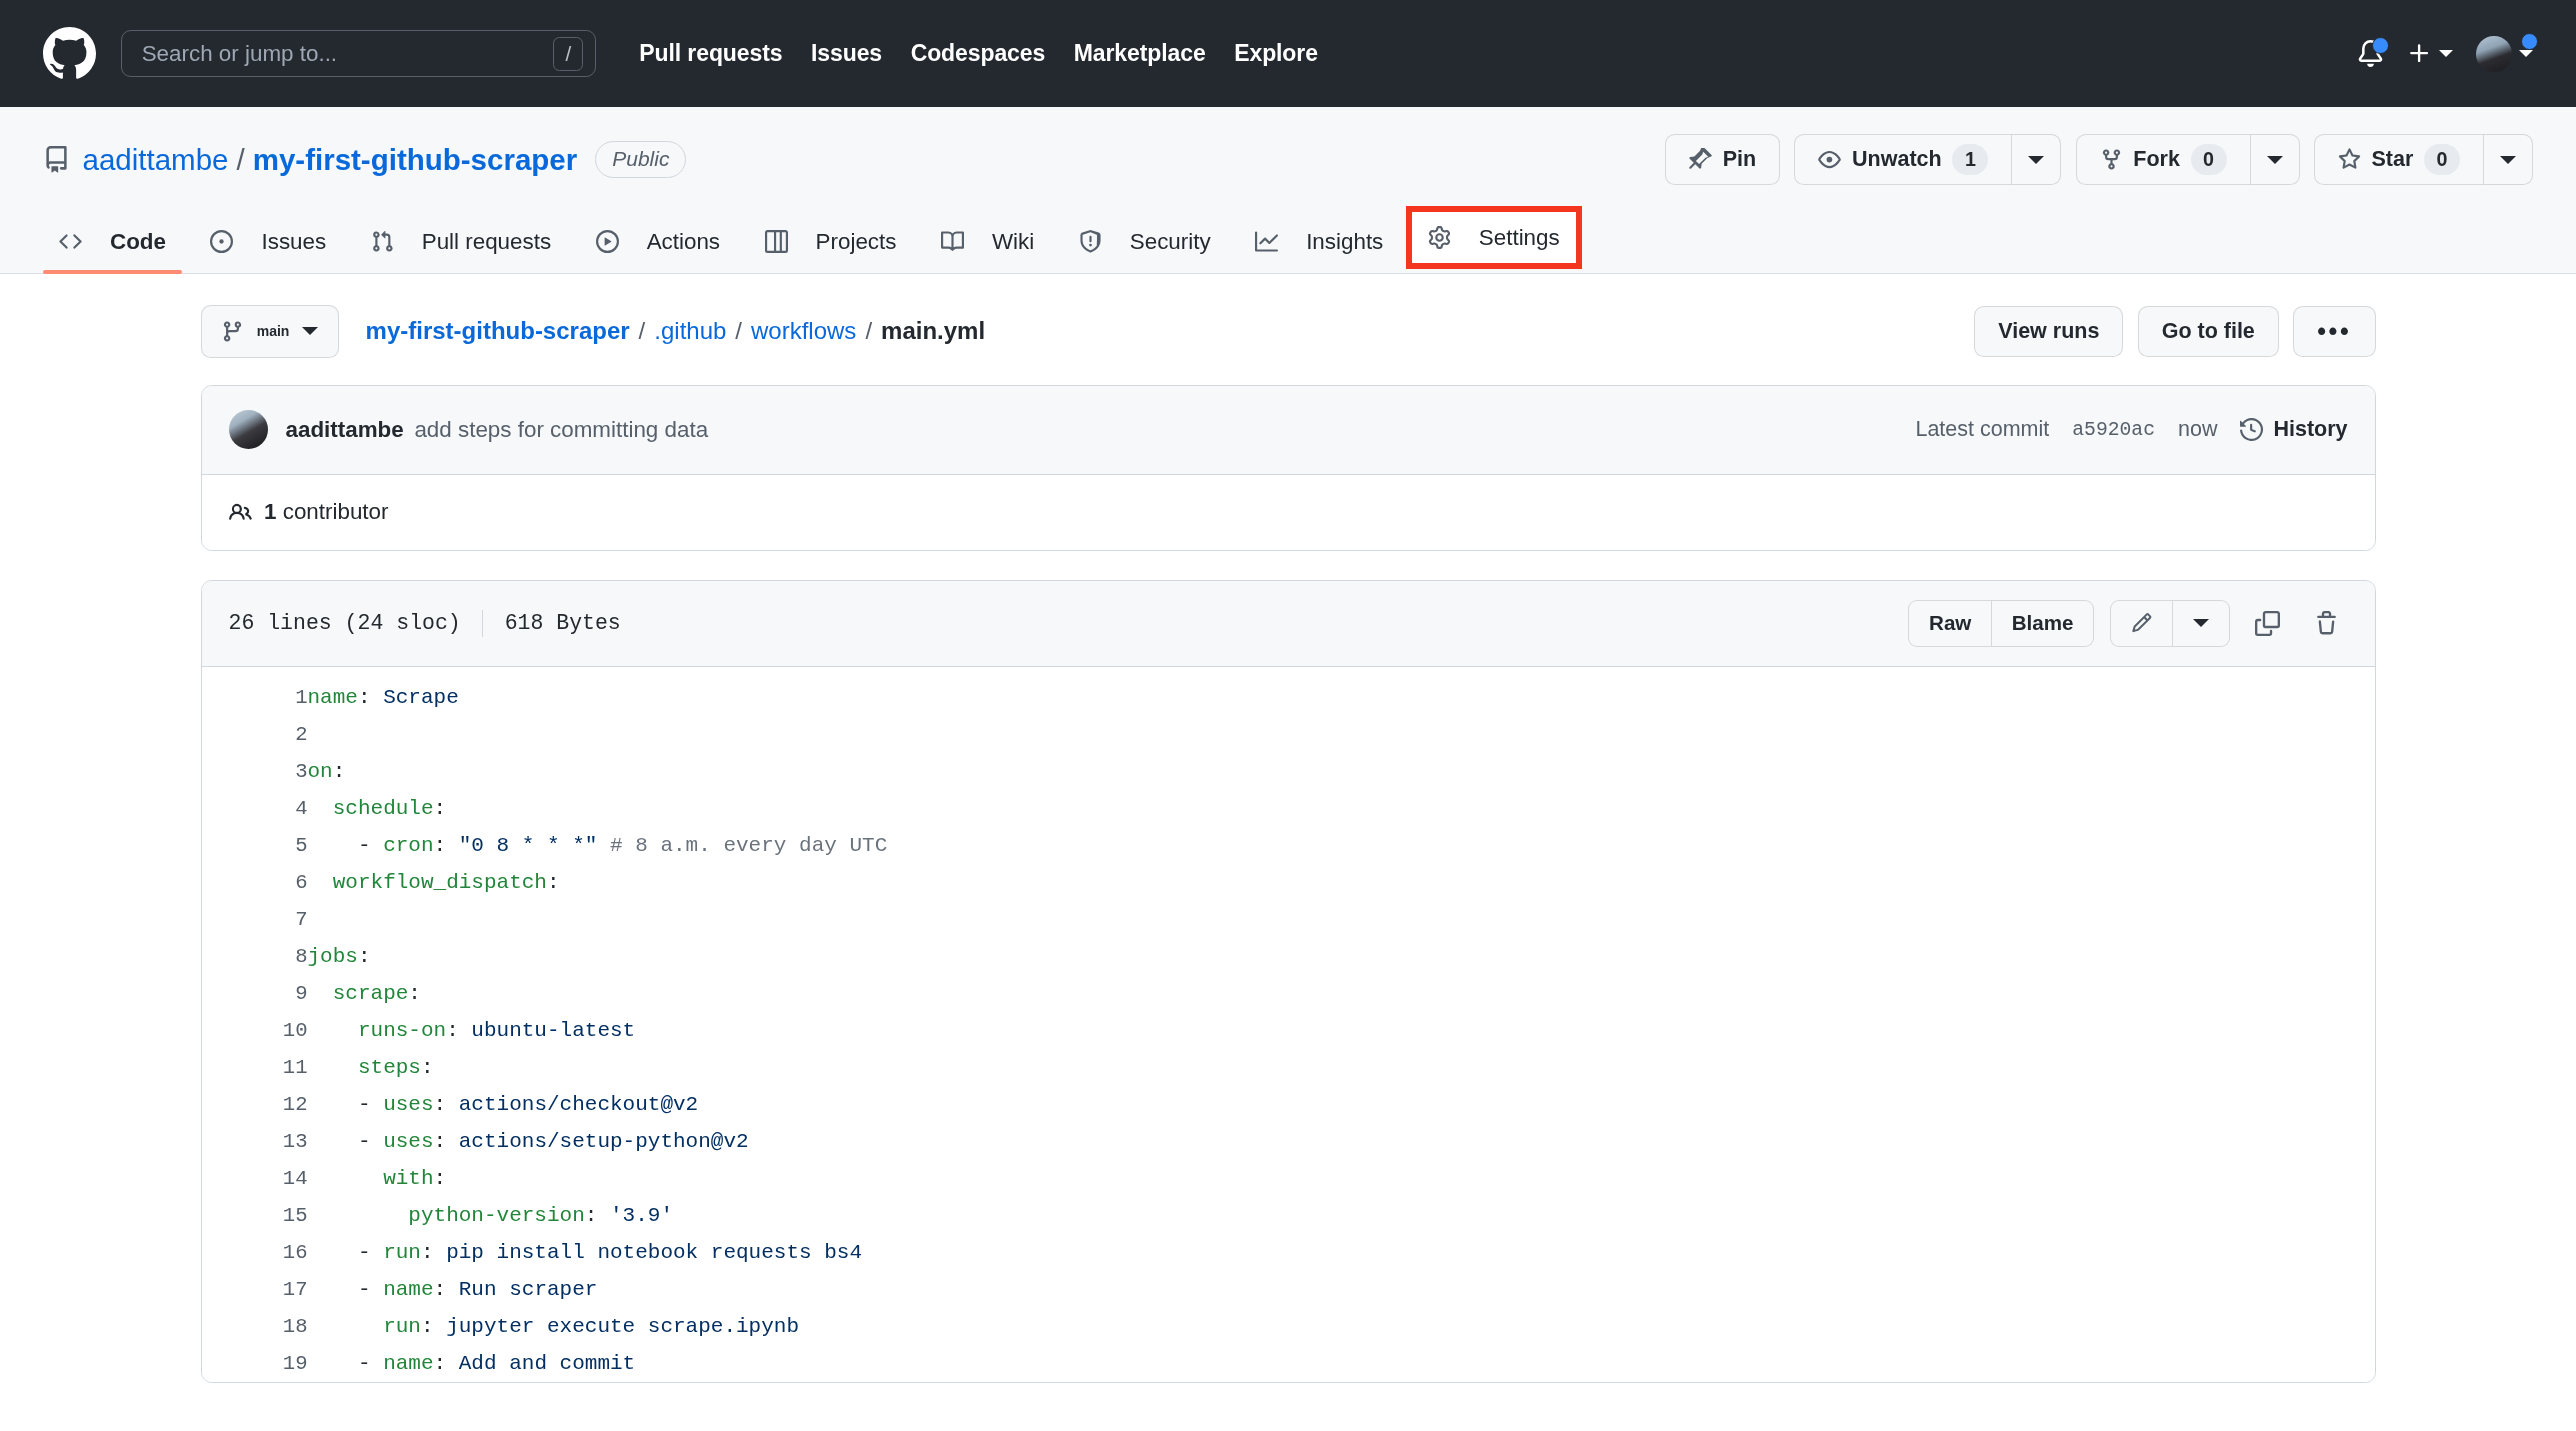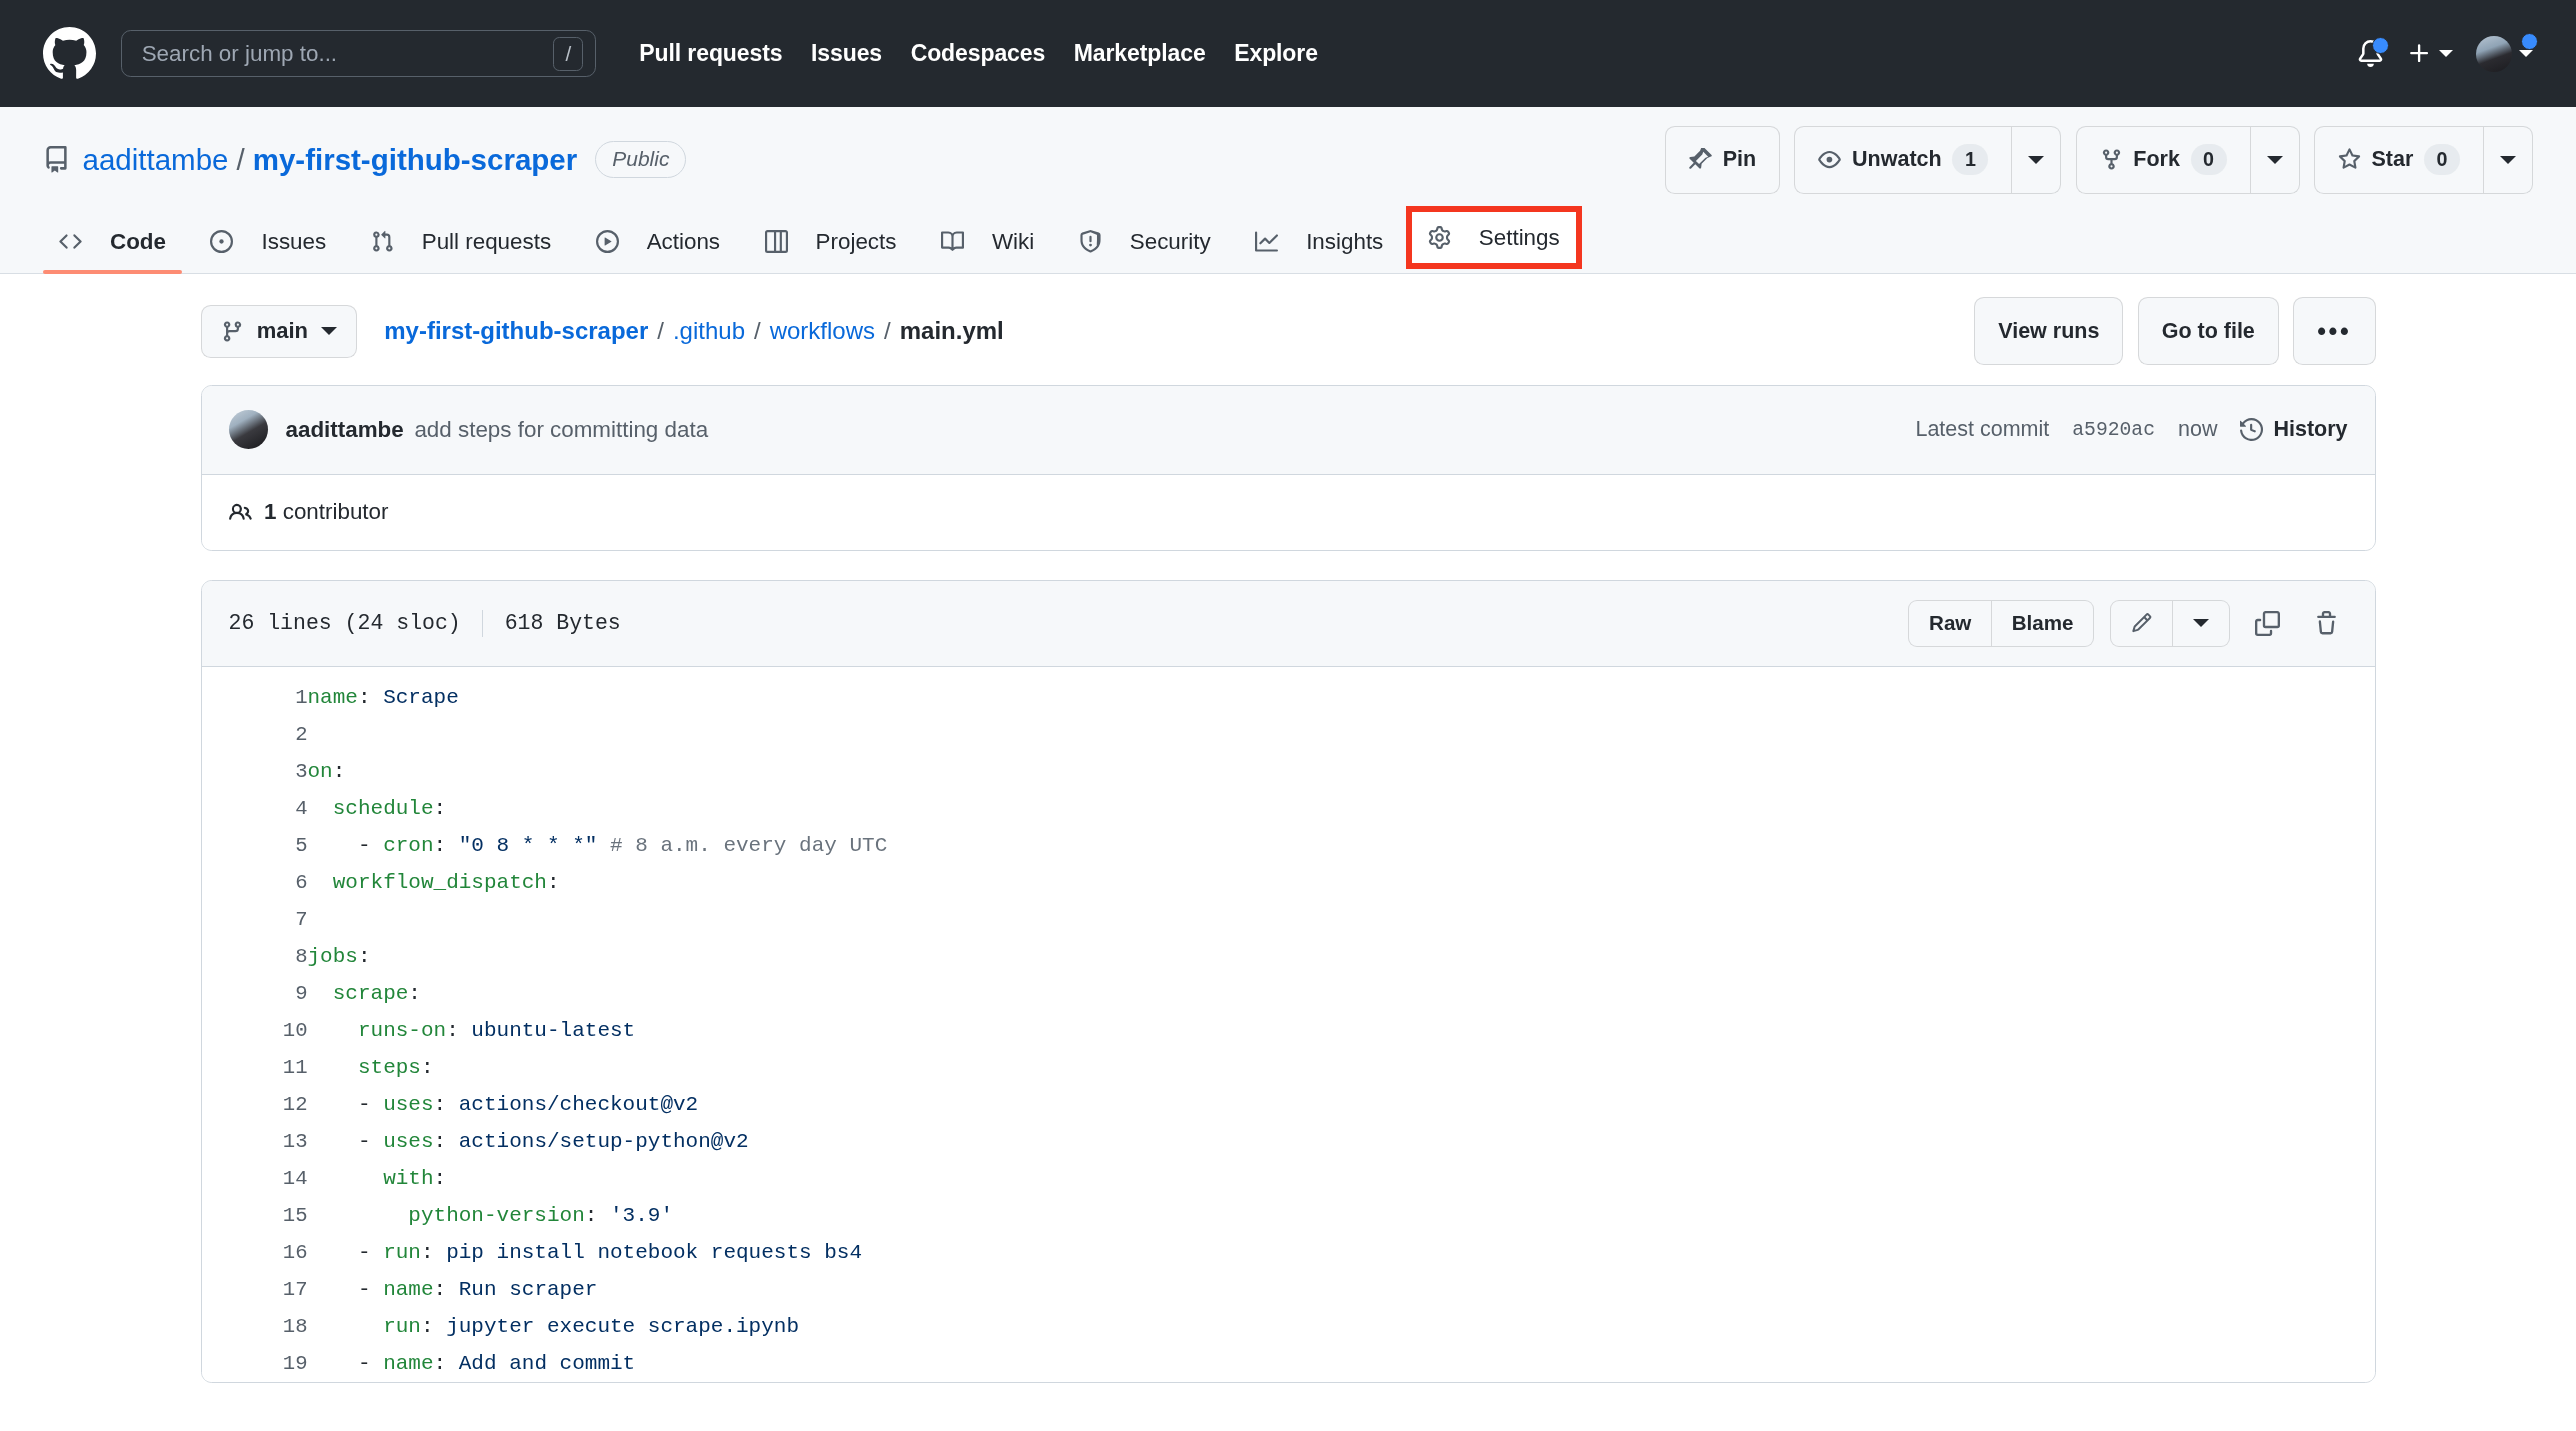--- a/index.html
+++ b/index.html
@@ -136,21 +136,21 @@
     align-items: center;
     gap: 14.3px;
   }
   .btn {
     background: #f6f8fa;
     border: 0.9px solid rgba(31,35,40,0.15);
     border-radius: 9.8px;
     color: #24292f;
     font-size: 21.5px;
     font-weight: 600;
-    height: 68px;
+    height: 51px;
     display: flex;
     align-items: center;
     padding: 0 23px;
     gap: 10.7px;
     cursor: pointer;
     white-space: nowrap;
     font-family: "Liberation Sans", sans-serif;
   }
   .btn svg { fill: #57606a; display: block; flex: 0 0 auto; }
   .btn-group { display: flex; align-items: stretch; }
@@ -227,21 +227,21 @@
   }
   .branch-btn {
     background: #f6f8fa;
     border: 0.9px solid rgba(31,35,40,0.15);
     border-radius: 9.8px;
     height: 53px;
     display: flex;
     align-items: center;
     gap: 12.5px;
     padding: 0 19.7px;
-    font-size: 22px;
+    font-size: 14px;
     font-weight: 600;
     color: #24292f;
     cursor: pointer;
   }
   .branch-btn svg { fill: #57606a; display: block; }
   .breadcrumb { margin-left: 27px; font-size: 24px; display: flex; align-items: baseline; }
   .bc-link { color: #0969da; font-weight: 700; text-decoration: none; cursor: pointer; }
   .bc-link-plain { color: #0969da; font-weight: 400; text-decoration: none; cursor: pointer; }
   .bc-slash { color: #57606a; margin: 0 9px; font-weight: 400; }
   .bc-current { color: #24292f; font-weight: 700; }

